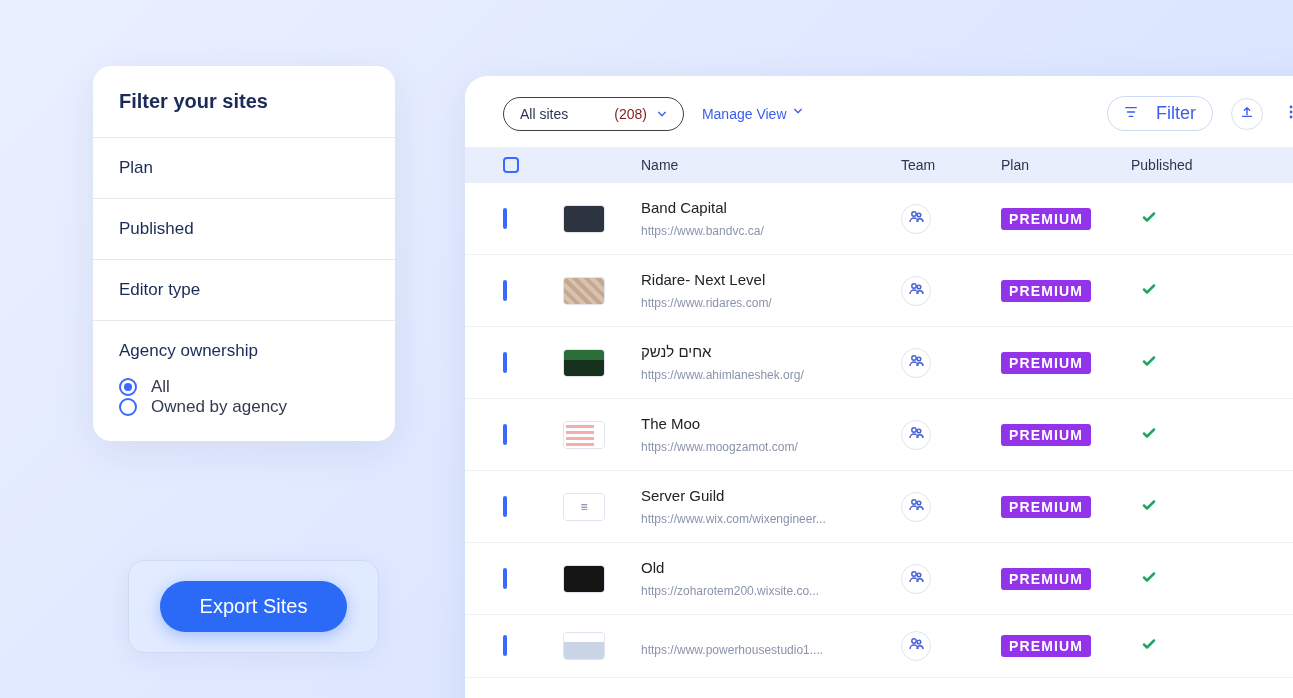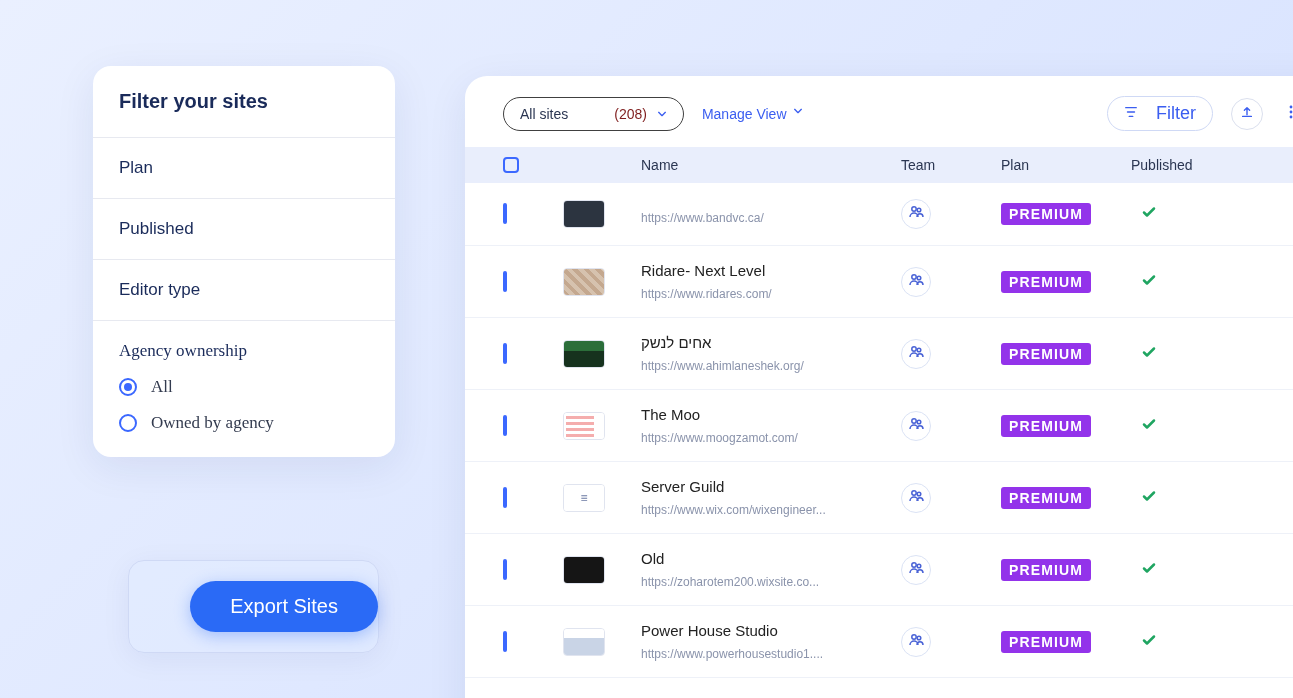--- a/index.html
+++ b/index.html
@@ -28,27 +28,27 @@
     padding: 24px 26px 24px 26px;
     font-size: 20px;
     font-weight: 600;
     color: #1a2b5a;
     border-bottom: 1px solid #e7e9f0;
   }
   .filter-section {
     padding: 20px 26px;
     border-bottom: 1px solid #e7e9f0;
   }
-  .filter-section:last-child { border-bottom: none; padding-bottom: 24px; font-family: Liberation Serif, serif; }
+  .filter-section:last-child { border-bottom: none; padding-bottom: 24px; }
   .filter-label {
     font-size: 17px;
     font-weight: 500;
     color: #1a2b5a;
   }
-  .radio-list { margin-top: 16px; display: flex; flex-direction: column; gap: 16px; }
+  .radio-list { margin-top: 16px; display: flex; flex-direction: column; }
   .radio-row { display: flex; align-items: center; gap: 14px; cursor: pointer; }
   .radio {
     width: 18px; height: 18px; border-radius: 50%; border: 2px solid #3b68ff; position: relative; flex-shrink: 0;
   }
   .radio.checked::after {
     content: ""; position: absolute; inset: 3px; border-radius: 50%; background: #3b68ff;
   }
   .radio-text { font-size: 17px; color: #333b4f; }
 
   
@@ -56,21 +56,21 @@
     position: absolute;
     left: 128px;
     top: 560px;
     width: 251px;
     height: 93px;
     background: rgba(225,235,255,.5);
     border: 1px solid #cfd9f5;
     border-radius: 16px;
     display: flex;
     align-items: center;
-    justify-content: flex-end;
+    justify-content: center;
     box-shadow: 0 6px 30px rgba(20,40,100,.06);
   }
   .export-btn {
     background: #2a6af6;
     color: #fff;
     border: none;
     border-radius: 28px;
     padding: 14px 40px;
     font-size: 20px;
     font-weight: 500;
@@ -280,20 +280,21 @@
 
   <div id="rows-container">
   <div class="row">
     <div><span class="chk"></span></div>
     <div>
             <div class="thumb">
               <div class="thumb-inner thumb-1"></div>
             </div>
           </div>
     <div class="name-col">
+      <div class="site-name">Band Capital</div>
       <div class="site-url">https://www.bandvc.ca/</div>
     </div>
     <div class="team-col">
       <div class="team-btn">
         <span>
           <svg viewBox="0 0 16 16">
                   <circle cx="6" cy="5" r="2.2"></circle>
                   <circle cx="11" cy="6" r="1.8"></circle>
                   <path d="M2 13c0-2.2 1.8-4 4-4s4 1.8 4 4"></path>
                   <path d="M9 13c0-1.8 1.3-3.3 3-3.3s3 1.5 3 3.3"></path>
@@ -471,21 +472,20 @@
   </div>
 
   <div class="row">
     <div><span class="chk"></span></div>
     <div>
             <div class="thumb">
               <div class="thumb-inner thumb-7"></div>
             </div>
           </div>
     <div class="name-col">
-      <div class="site-name">Power House Studio</div>
       <div class="site-url">https://www.powerhousestudio1....</div>
     </div>
     <div class="team-col">
       <div class="team-btn">
         <span>
           <svg viewBox="0 0 16 16">
                   <circle cx="6" cy="5" r="2.2"></circle>
                   <circle cx="11" cy="6" r="1.8"></circle>
                   <path d="M2 13c0-2.2 1.8-4 4-4s4 1.8 4 4"></path>
                   <path d="M9 13c0-1.8 1.3-3.3 3-3.3s3 1.5 3 3.3"></path>

